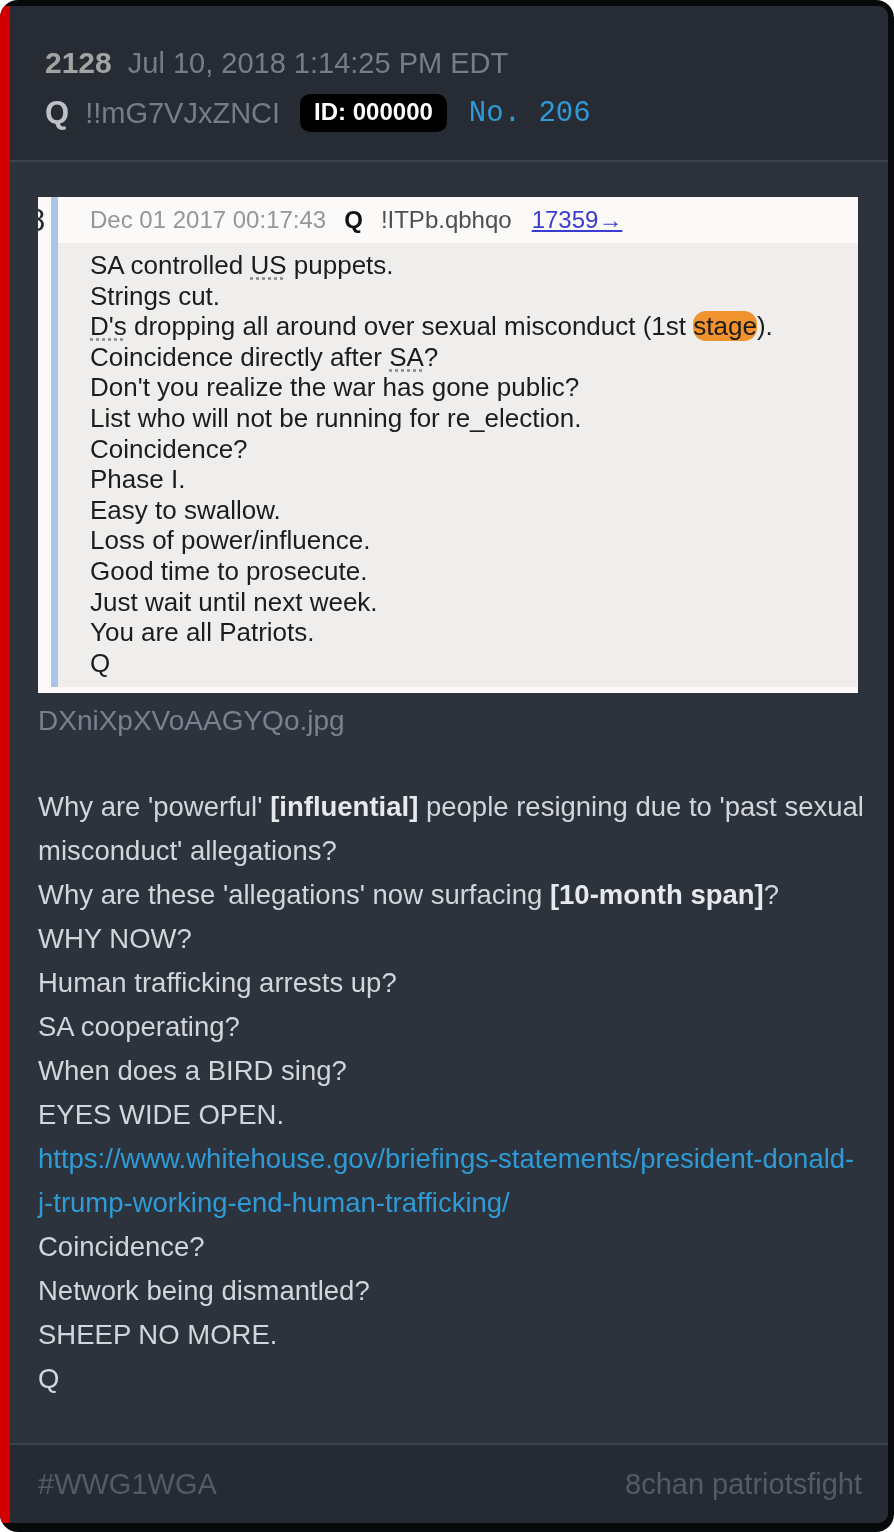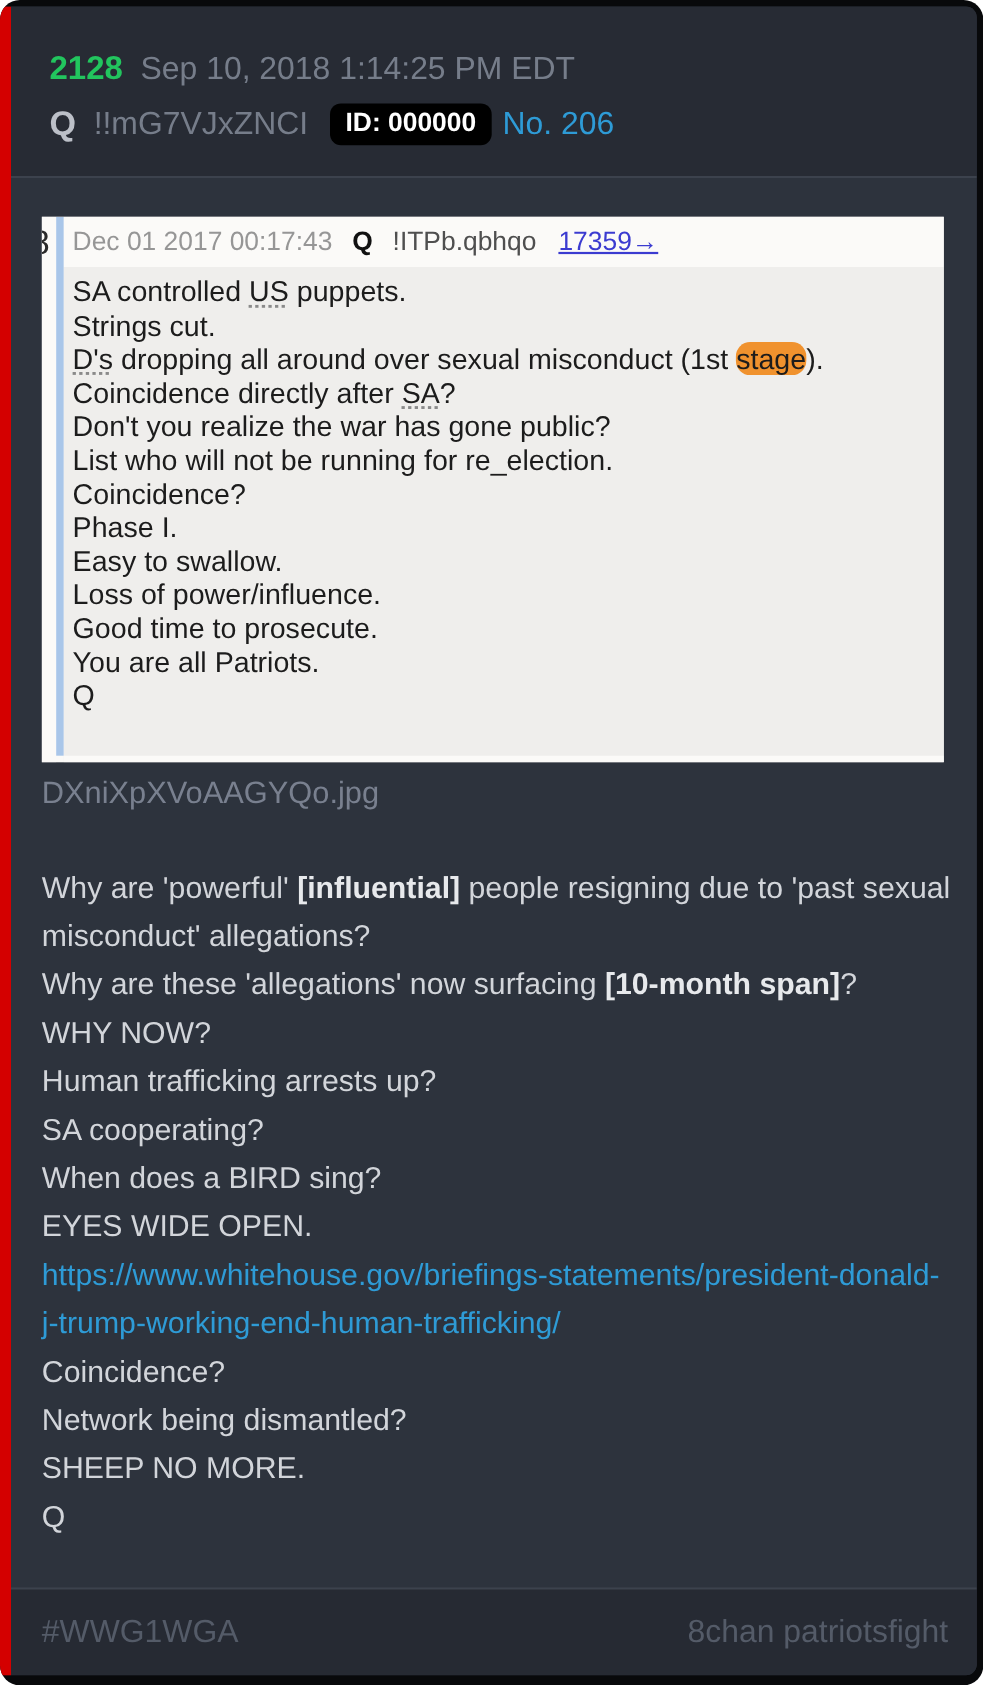--- a/index.html
+++ b/index.html
@@ -11,39 +11,39 @@
              background:var(--accent-red,#d40000); z-index:3; }
 
   .post { position:absolute; left:10px; top:6px; right:6px; bottom:9px;
           display:flex; flex-direction:column; background:#2d333d;
           border-radius:0 10px 10px 0; overflow:hidden; }
 
   
   .post-header { flex:none; height:156px; background:#272b34; border-bottom:2px solid #3c424d;
                  box-sizing:border-box; padding:40px 28px 0 35px; }
   .header-line1 { font-size:29px; color:#767d8a; white-space:nowrap; }
-  .post-number { font-weight:bold; color:#22c55e; margin-right:16px; font-size:30px; }
+  .post-number { font-weight:bold; color:#a3a3a3; margin-right:16px; font-size:30px; }
   .header-line2 { margin-top:14px; display:flex; align-items:center; font-size:29px; }
   .author { font-weight:bold; color:#bcc0c8; font-size:31px; }
   .tripcode { color:#767d8a; margin-left:16px; }
   .id-badge { margin-left:20px; background:var(--id-badge-bg,#000);
               color:var(--id-badge-text,#fff); font-weight:bold; font-size:24px;
               padding:4px 14px 6px 14px; border-radius:10px; }
-  .post-link { margin-left:10px; color:var(--link-blue,#2e9bd6); text-decoration:none; }
+  .post-link { margin-left:22px; color:var(--link-blue,#2e9bd6); text-decoration:none;font-family:Liberation Mono, monospace; }
 
   
   .post-body { flex:1; background:#2d333d; box-sizing:border-box; padding:35px 24px 0 28px; overflow:hidden; }
 
   
   .qimage { margin:0; width:820px; height:496px; background:#fbfaf8; display:flex;
             position:relative; overflow:hidden; cursor:pointer; }
   .img-edge { flex:none; width:13px; background:#fbfaf8; position:relative; overflow:hidden; }
   .img-edge span { position:absolute; left:-10px; top:6px; font-size:31px; color:#2a2a2a; }
   .img-quote-bar { flex:none; width:7px; background:#a9c6e9; height:490px; }
-  .img-content { flex:1; box-sizing:border-box; padding:9px 10px 0 8px; color:#1e1e1e;
+  .img-content { flex:1; box-sizing:border-box; padding:9px 10px 0 32px; color:#1e1e1e;
                  background:linear-gradient(#fbfaf8 0 46px, #efeeec 46px 100%);
                  box-shadow: inset 0 -6px 0 #fbfaf8; }
   .img-header { font-size:24px; color:#969696; white-space:nowrap; }
   .img-author { color:#111; font-weight:bold; margin-left:18px; }
   .img-trip { color:#4f4f4f; margin-left:18px; }
   .img-link { color:var(--image-link-blue,#3b3bd0); text-decoration:underline; margin-left:20px; }
   .img-lines { margin-top:16px; font-size:26px; line-height:30.6px; color:#1c1c1c; }
   .img-lines .squiggle { text-decoration-line:underline; text-decoration-style:dotted;
                          text-decoration-color:#8a8a8a; text-underline-offset:3px; }
   .img-lines .hl { background:var(--highlight-orange,#f7941e);border-radius:13px; }
@@ -62,21 +62,21 @@
 </head>
 <body>
 
 <div class="frame">
   <div class="red-bar"></div>
 
   <div class="post">
 
     <header class="post-header">
       <div class="header-line1">
-        <span class="post-number">2128</span><span class="timestamp">Sep 10, 2018 1:14:25 PM EDT</span>
+        <span class="post-number">2128</span><span class="timestamp">Jul 10, 2018 1:14:25 PM EDT</span>
       </div>
       <div class="header-line2">
         <span class="author">Q</span>
         <span class="tripcode">!!mG7VJxZNCI</span>
         <span class="id-badge">ID: 000000</span>
         <a href="#" class="post-link">No. 206</a>
       </div>
     </header>
 
     <main class="post-body">
@@ -95,20 +95,21 @@
               <div class="line"><span>Strings cut.</span></div>
               <div class="line"><span class="squiggle">D's</span><span> dropping all around over sexual misconduct (1st </span><span class="hl">stage</span><span>).</span></div>
               <div class="line"><span>Coincidence directly after </span><span class="squiggle">SA</span><span>?</span></div>
               <div class="line"><span>Don't you realize the war has gone public?</span></div>
               <div class="line"><span>List who will not be running for re_election.</span></div>
               <div class="line"><span>Coincidence?</span></div>
               <div class="line"><span>Phase I.</span></div>
               <div class="line"><span>Easy to swallow.</span></div>
               <div class="line"><span>Loss of power/influence.</span></div>
               <div class="line"><span>Good time to prosecute.</span></div>
+              <div class="line"><span>Just wait until next week.</span></div>
               <div class="line"><span>You are all Patriots.</span></div>
               <div class="line"><span>Q</span></div>
             </div>
         </div>
       </figure>
 
       <div class="filename">DXniXpXVoAAGYQo.jpg</div>
 
       <div class="body-text" id="body-lines">
           <div class="line"><span>Why are 'powerful' </span><span class="b">[influential]</span><span> people resigning due to 'past sexual misconduct' allegations?</span></div>

